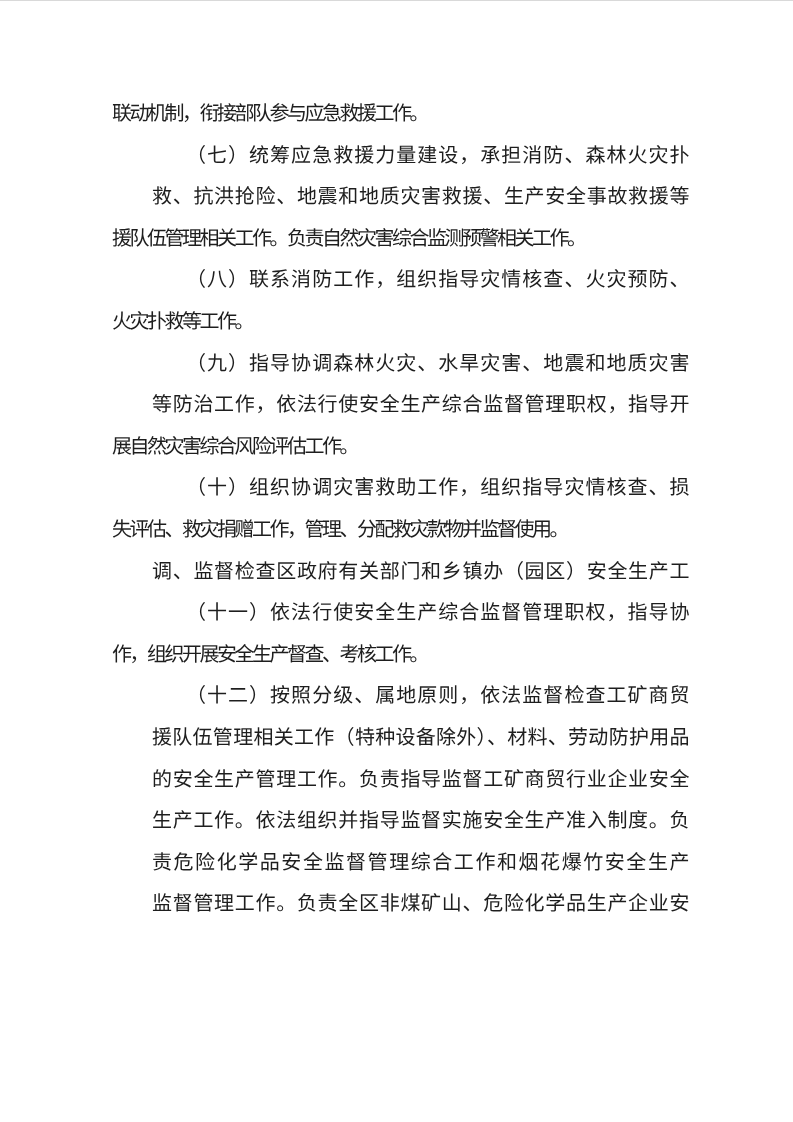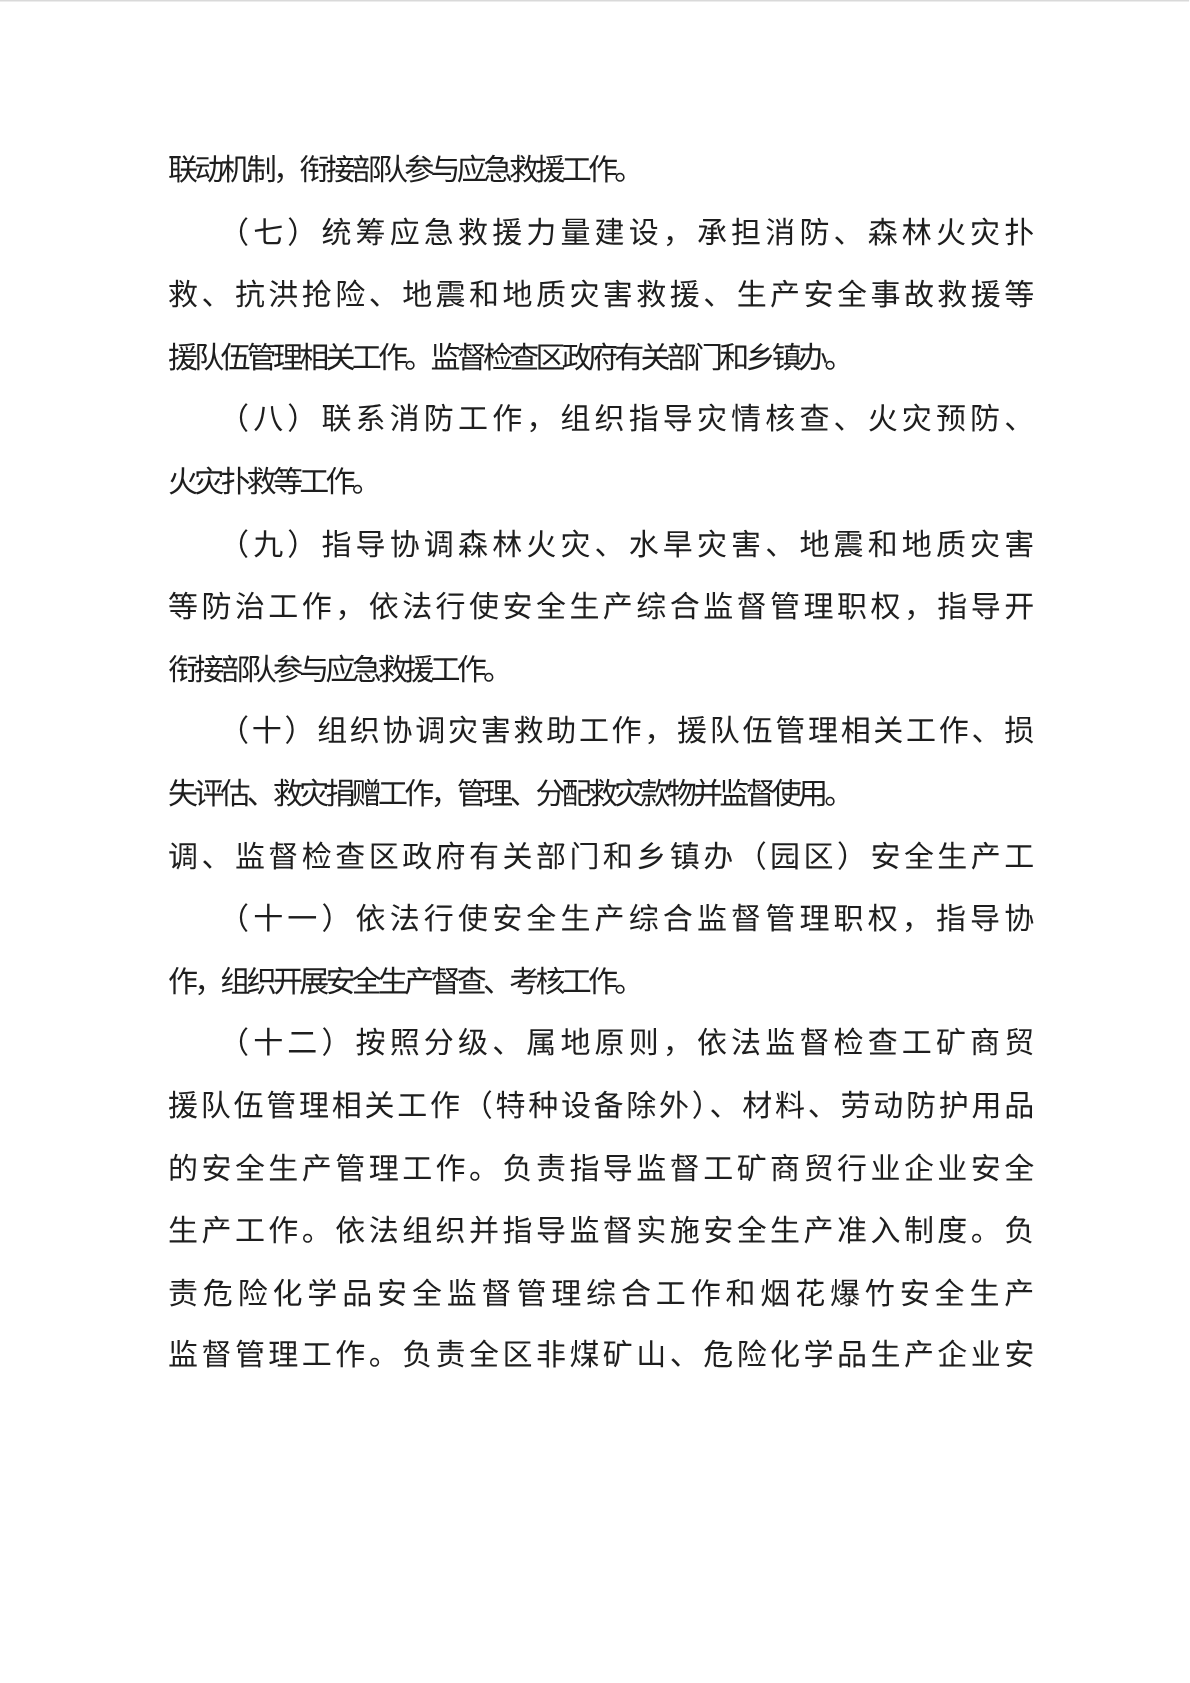--- a/index.html
+++ b/index.html
@@ -33,41 +33,42 @@
   }
   .doc-line {
     height: 41.6px;
     line-height: 41.6px;
     text-align: justify;
     text-align-last: left;
     overflow: visible;
   }
   .doc-line.fill {
     text-align-last: justify;
+    margin-left: 40px;
   }
   .doc-line.indent {
     text-indent: 34px;
   }
 </style>
 </head>
 <body>
 
 <div class="page" style="background: rgb(255, 255, 255);">
   <div class="top-edge" style="background: rgb(217, 217, 217);"></div>
   <div class="text-block" style="color: rgb(30, 30, 30);">
       <div class="doc-line">联动机制，衔接部队参与应急救援工作。</div>
       <div class="doc-line indent fill">（七）统筹应急救援力量建设，承担消防、森林火灾扑</div>
       <div class="doc-line fill">救、抗洪抢险、地震和地质灾害救援、生产安全事故救援等</div>
-      <div class="doc-line">援队伍管理相关工作。监督检查区政府有关部门和乡镇办。</div>
+      <div class="doc-line">援队伍管理相关工作。负责自然灾害综合监测预警相关工作。</div>
       <div class="doc-line indent fill">（八）联系消防工作，组织指导灾情核查、火灾预防、</div>
       <div class="doc-line">火灾扑救等工作。</div>
       <div class="doc-line indent fill">（九）指导协调森林火灾、水旱灾害、地震和地质灾害</div>
       <div class="doc-line fill">等防治工作，依法行使安全生产综合监督管理职权，指导开</div>
-      <div class="doc-line">衔接部队参与应急救援工作。</div>
-      <div class="doc-line indent fill">（十）组织协调灾害救助工作，援队伍管理相关工作、损</div>
+      <div class="doc-line">展自然灾害综合风险评估工作。</div>
+      <div class="doc-line indent fill">（十）组织协调灾害救助工作，组织指导灾情核查、损</div>
       <div class="doc-line">失评估、救灾捐赠工作，管理、分配救灾款物并监督使用。</div>
       <div class="doc-line fill">调、监督检查区政府有关部门和乡镇办（园区）安全生产工</div>
       <div class="doc-line indent fill">（十一）依法行使安全生产综合监督管理职权，指导协</div>
       <div class="doc-line">作，组织开展安全生产督查、考核工作。</div>
       <div class="doc-line indent fill">（十二）按照分级、属地原则，依法监督检查工矿商贸</div>
       <div class="doc-line fill">援队伍管理相关工作（特种设备除外）、材料、劳动防护用品</div>
       <div class="doc-line fill">的安全生产管理工作。负责指导监督工矿商贸行业企业安全</div>
       <div class="doc-line fill">生产工作。依法组织并指导监督实施安全生产准入制度。负</div>
       <div class="doc-line fill">责危险化学品安全监督管理综合工作和烟花爆竹安全生产</div>
       <div class="doc-line fill">监督管理工作。负责全区非煤矿山、危险化学品生产企业安</div>

